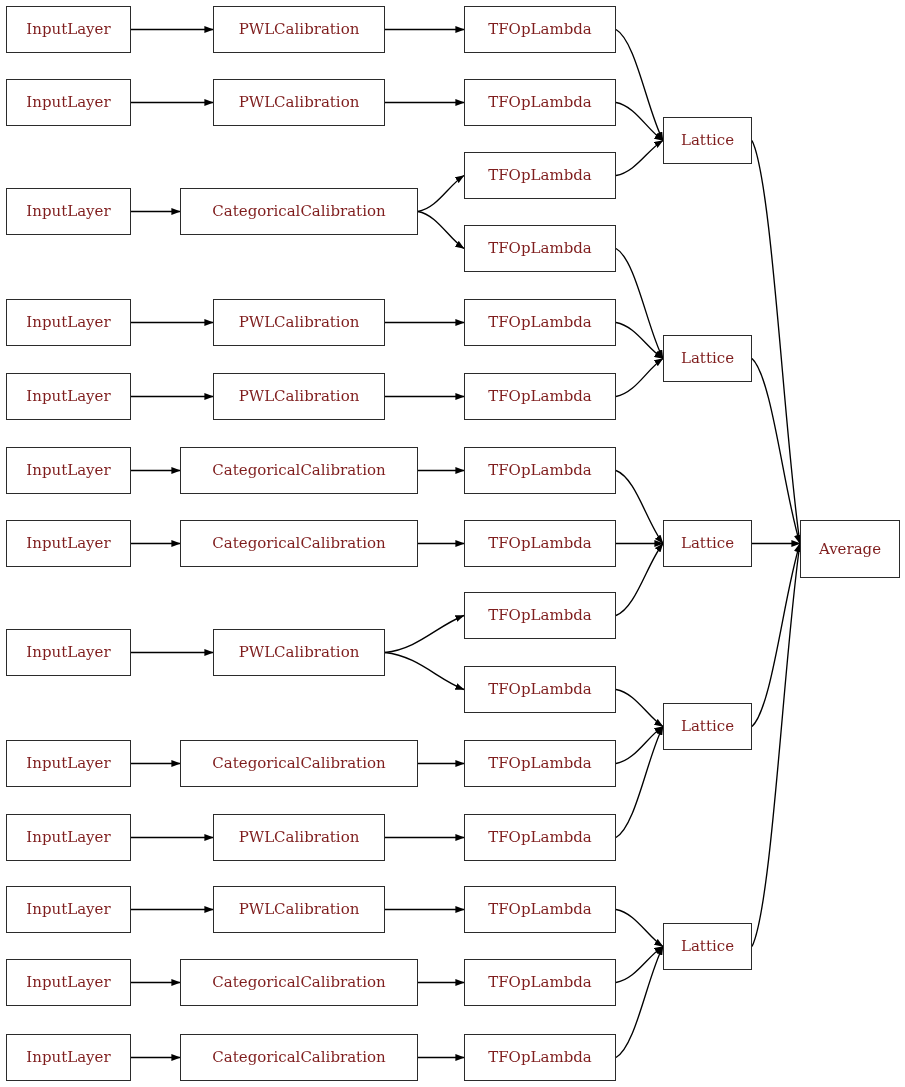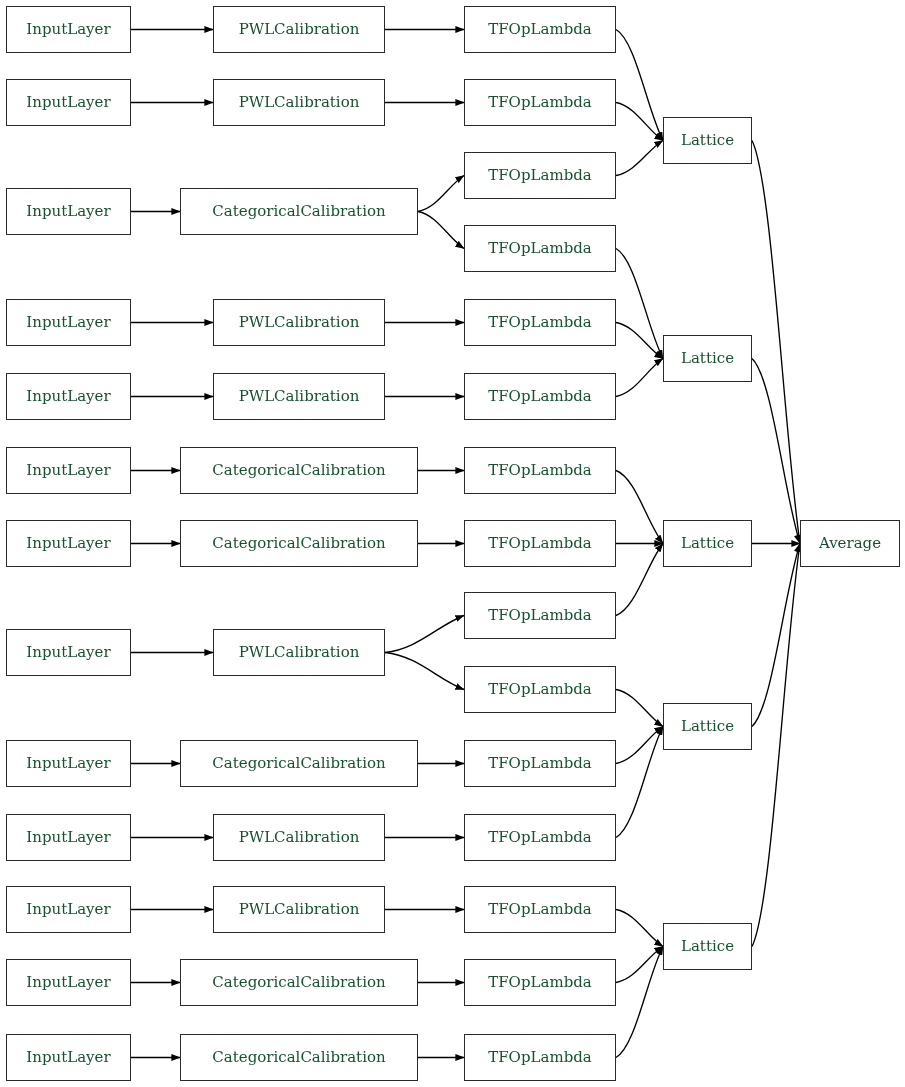--- a/index.html
+++ b/index.html
@@ -9,21 +9,21 @@
   .node{
     position:absolute;
     box-sizing:border-box;
     border:1px solid #2b2b2b;
     background:#ffffff;
     display:flex;
     align-items:center;
     justify-content:center;
     font-family:"DejaVu Serif","Liberation Serif",serif;
     font-size:15px;
-    color:#14532d;
+    color:#7f1d1d;
     line-height:1;
     white-space:nowrap;
   }
 </style>
 </head>
 <body>
 
 <div id="canvas">
   <svg id="edges" viewBox="0 0 905 1087">
     <defs>
@@ -214,17 +214,17 @@
       </div>
       <div class="node" style="left: 663px; top: 520px; width: 89px; height: 47px;">
         <span>Lattice</span>
       </div>
       <div class="node" style="left: 663px; top: 703px; width: 89px; height: 47px;">
         <span>Lattice</span>
       </div>
       <div class="node" style="left: 663px; top: 923px; width: 89px; height: 47px;">
         <span>Lattice</span>
       </div>
-      <div class="node" style="left: 800px; top: 520px; width: 100px; height: 47px;">
+      <div class="node" style="left: 800px; top: 520px; width: 100px; height: 58px;">
         <span>Average</span>
       </div>
     </div>
 </div>
 
 </body></html>

